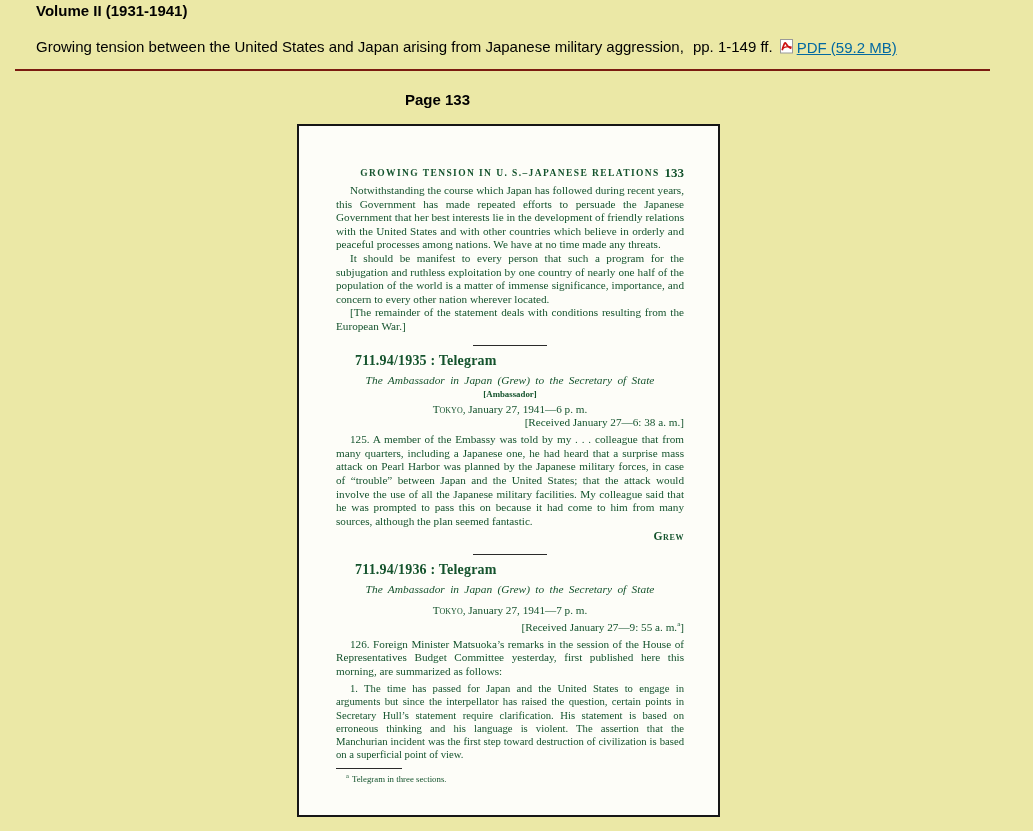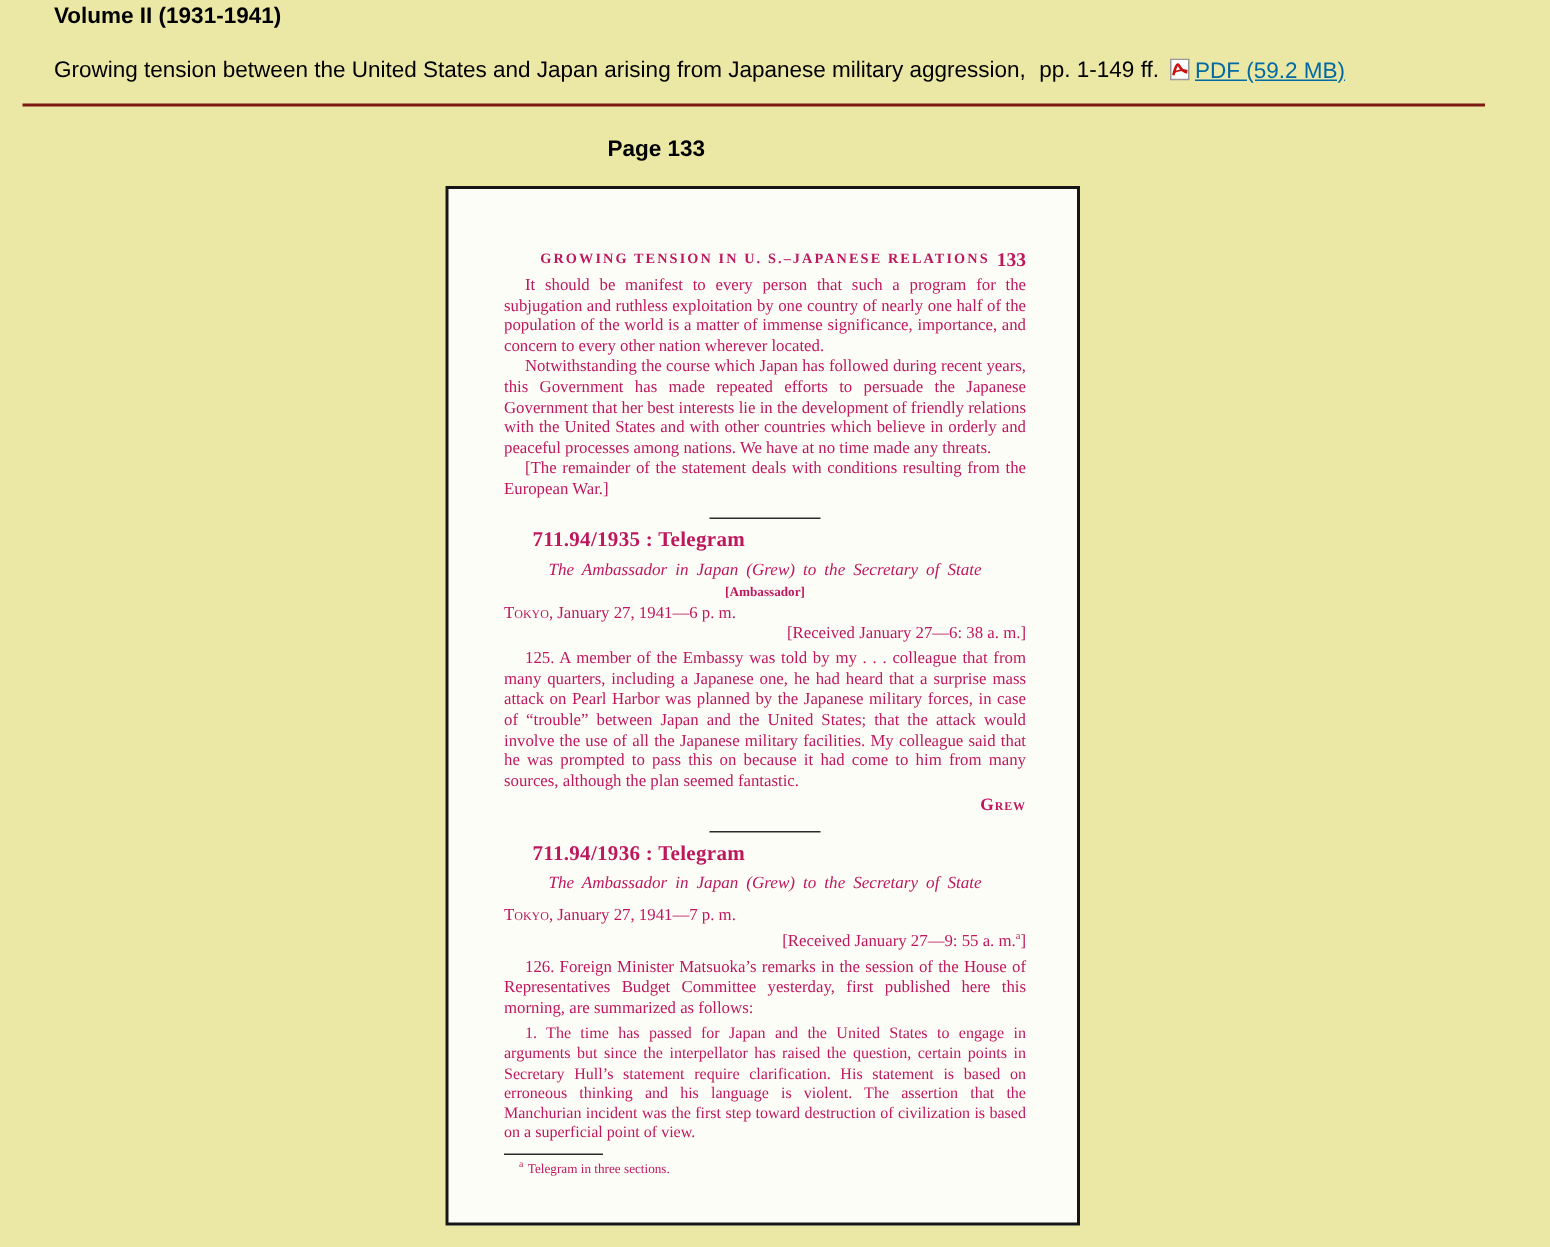--- a/index.html
+++ b/index.html
@@ -45,21 +45,21 @@
   }
 
   
   .scan {
     position: absolute; left: 297px; top: 124px;
     width: 423px; height: 693px;
     background: #fdfdf8;
     border: 2px solid #161616;
     padding: 0 34px 0 37px;
     font-family: "Liberation Serif", "DejaVu Serif", serif;
-    color: #be185d;
+    color: #14532d;
     overflow: hidden;
   }
 
   .running-head {
     position: relative;
     margin-top: 42px;
     text-align: center;
     font-size: 9.5px; font-weight: bold;
     letter-spacing: 1.4px;
     margin-bottom: 6px;
@@ -97,21 +97,21 @@
     font-size: 11.4px;
     word-spacing: 2.5px;
     margin: 5px 0 3px 0;
   }
   .paraphrase {
     text-align: center;
     font-size: 8.8px; font-weight: bold;
     margin: 3px 0 4px 0;
   }
   .dateline {
-    text-align: left;
+    text-align: center;
     font-size: 11.2px; line-height: 13.8px;
   }
   .dateline.dl2 { margin-top: 9px; }
   .received {
     text-align: right;
     font-size: 11.2px; line-height: 13.8px;
     margin-bottom: 3px;
   }
   .received sup { font-size: 7px; }
   .sc { font-variant: small-caps; }
@@ -157,22 +157,22 @@
 
 <div class="page-heading">Page 133</div>
 
 <div class="scan">
 
   <div class="running-head">
     <span>GROWING TENSION IN U. S.–JAPANESE RELATIONS</span>
     <span class="pageno">133</span>
   </div>
 
+  <p class="bodytext">Notwithstanding the course which Japan has followed during recent years, this Government has made repeated efforts to persuade the Japanese Government that her best interests lie in the development of friendly relations with the United States and with other countries which believe in orderly and peaceful processes among nations.  We have at no time made any threats.</p>
   <p class="bodytext">It should be manifest to every person that such a program for the subjugation and ruthless exploitation by one country of nearly one half of the population of the world is a matter of immense significance, importance, and concern to every other nation wherever located.</p>
-  <p class="bodytext">Notwithstanding the course which Japan has followed during recent years, this Government has made repeated efforts to persuade the Japanese Government that her best interests lie in the development of friendly relations with the United States and with other countries which believe in orderly and peaceful processes among nations.  We have at no time made any threats.</p>
   <p class="bodytext">[The remainder of the statement deals with conditions resulting from the European War.]</p>
 
   <div class="doc-sep"></div>
 
   <div class="doc-ref">711.94/1935 : Telegram</div>
   <div class="doc-title">The Ambassador in Japan (Grew) to the Secretary of State</div>
   <div class="paraphrase">[Ambassador]</div>
   <div class="dateline">
     <span class="sc">Tokyo</span><span>, January 27, 1941—6 p. m.</span>
   </div>

